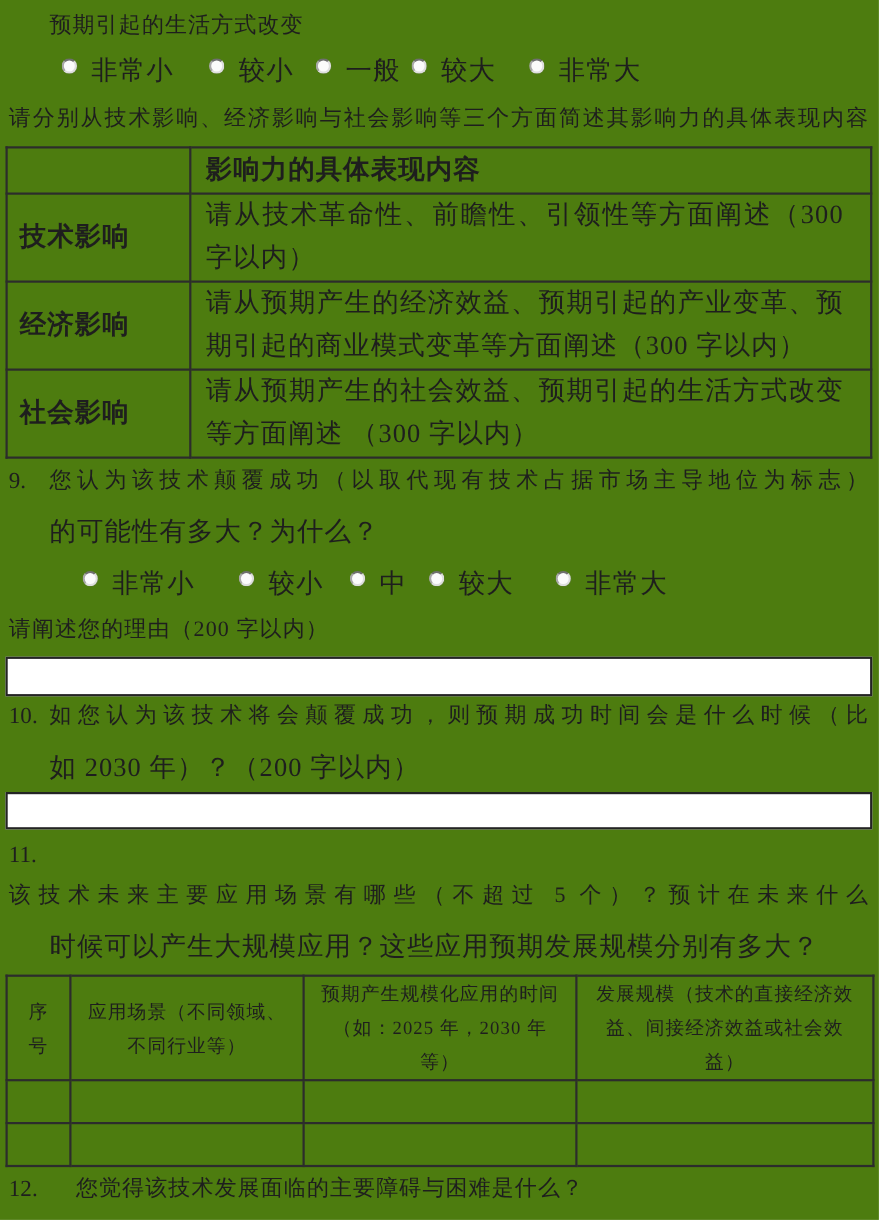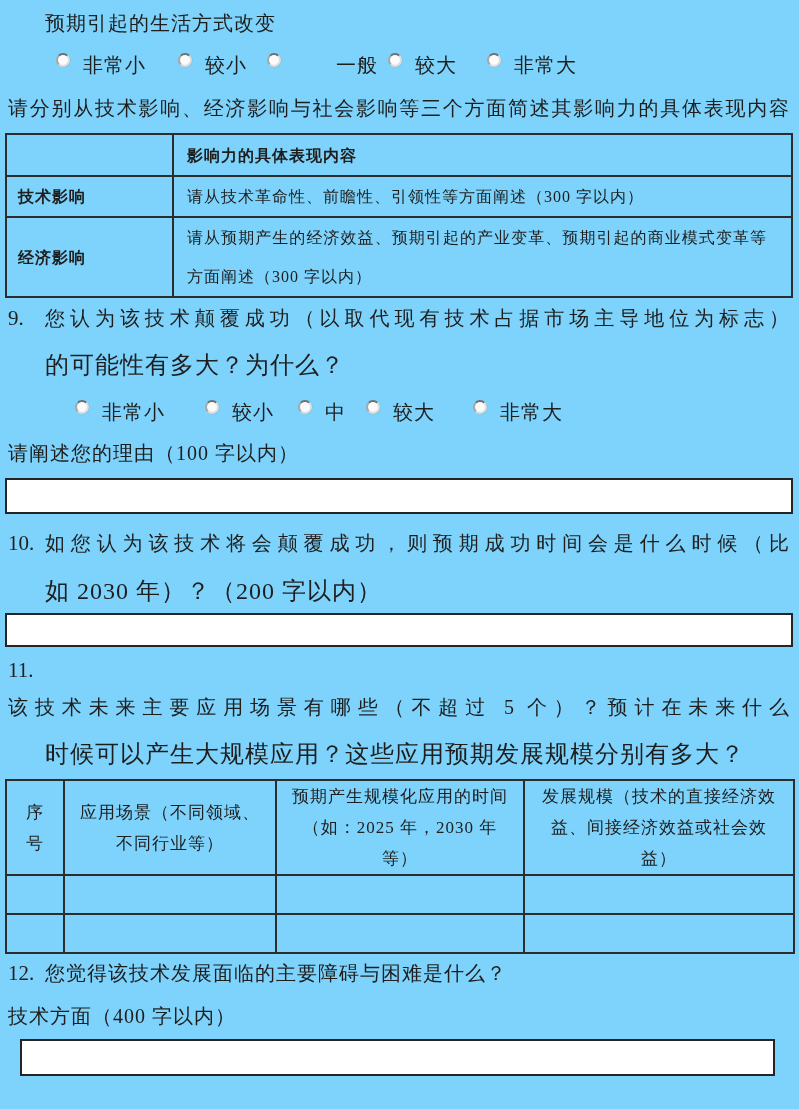--- a/index.html
+++ b/index.html
@@ -2,74 +2,74 @@
 <html><head>
 <meta charset="utf-8">
 <style>
   html, body { margin: 0; padding: 0; background: #ffffff; }
   .page {
     position: relative;
     width: 799px; height: 1109px;
     box-sizing: border-box;
     padding: 8px 9px 0 8px;
     overflow: hidden;
-    background: #7dd3fc;
+    background: #4d7c0f;
     font-family: "Liberation Serif", "DejaVu Serif", serif;
     color: #1e1e1e;
     letter-spacing: 1px;
   }
   
   .t { font-size: 20px; line-height: 26px; }
   .prelude-label { margin: 2px 0 0 37px; }
   .impact-intro {
     margin-top: 17px;
     text-align: justify;
     text-align-last: justify;
   }
   
   .scale-row { display: flex; align-items: flex-start; height: 26px; }
   .scale-row.prelude { margin: 16px 0 0 48px; }
   .scale-row.q9 { margin: 20px 0 0 67px; }
   .opt { display: inline-flex; align-items: flex-start; }
   .scale-row.prelude .opt:nth-child(2) { margin-left: 32px; }
-  .scale-row.prelude .opt:nth-child(3) { margin-left: 20px; gap: 42px; }
+  .scale-row.prelude .opt:nth-child(3) { margin-left: 20px; }
   .scale-row.prelude .opt:nth-child(4) { margin-left: 10px; }
   .scale-row.prelude .opt:nth-child(5) { margin-left: 30px; }
   .scale-row.q9 .opt:nth-child(2) { margin-left: 40px; }
   .scale-row.q9 .opt:nth-child(3) { margin-left: 24px; }
   .scale-row.q9 .opt:nth-child(4) { margin-left: 20px; }
   .scale-row.q9 .opt:nth-child(5) { margin-left: 38px; }
   .radio {
     box-sizing: border-box;
     width: 14px; height: 14px;
     margin-top: 1px;
     border-radius: 50%;
     background: #fbfbfb;
     border: 2px solid #dedede;
     border-top-color: #6f6f6f;
     border-left-color: #a8a8a8;
     box-shadow: 0.5px 0.5px 0 rgba(120,120,120,0.25);
     flex: 0 0 auto;
   }
-  .opt-label { font-size: 20px; line-height: 26px; margin-left: 13px; white-space: nowrap; }
+  .opt-label { font-size: 24px; line-height: 26px; margin-left: 13px; white-space: nowrap; }
   
   .qline1 { display: flex; margin-top: 0; }
   .qnum { flex: 0 0 37px; font-size: 21px; line-height: 27px; letter-spacing: 0; }
   .qtext {
     flex: 1 1 auto;
     font-size: 20px; line-height: 27px;
     text-align: justify;
     text-align-last: justify;
   }
   .qline2 { margin-left: 37px; font-size: 24px; line-height: 27px; }
   
   table { border-collapse: collapse; table-layout: fixed; }
   td, th { border: 2px solid #2c2c2c; overflow: hidden; }
   .impact-table { width: 788px; margin: 12px 0 0 -3px; }
-  .impact-table td { vertical-align: middle; font-size: 16px; line-height: 39px; }
+  .impact-table td { vertical-align: middle; font-size: 24px; line-height: 39px; }
   .impact-table .c1 { width: 150px; padding: 0 4px 0 11px; font-weight: bold; }
   .impact-table .c2 { padding: 0 24px 0 13px; text-align: justify; }
   .impact-table .hdr { font-weight: bold; text-align: left; }
   .impact-table tr.h42 { height: 42px; }
   .impact-table tr.h38 { height: 38px; }
   .impact-table tr.h78 { height: 78px; }
   .impact-table tr.h79 { height: 79px; }
   .app-table { width: 788px; margin: 11px 0 0 -3px; }
   .app-table th {
     font-weight: normal; font-size: 17px; line-height: 31px;
@@ -91,25 +91,25 @@
     padding: 1px 8px;
   }
   .box-wide { width: 788px; margin-left: -3px; height: 36px; }
   .box-reason { margin-top: 12px; }
   .box-q10 { margin-top: 8px; height: 34px; }
   .box-tech { width: 755px; margin: 10px 0 0 12px; height: 37px; }
   
   .mt-q9a { margin-top: 7px; }
   .mt-q9b { margin-top: 20px; }
   .mt-reason { margin-top: 15px; }
-  .mt-q10a { margin-top: 16px; }
+  .mt-q10a { margin-top: 4px; }
   .mt-q10b { margin-top: 21px; }
   .mt-q11a { margin-top: 10px; flex-direction: column; }
   .mt-q11b { margin-top: 20px; }
-  .mt-q12 { margin-top: 6px; }
+  .mt-q12 { margin-top: 6px; gap: 24px; }
   .mt-tech { margin-top: 16px; }
 </style>
 </head>
 <body>
 
 <div class="page">
 
   <div class="t prelude-label">预期引起的生活方式改变</div>
 
   <div class="scale-row prelude">
@@ -144,20 +144,24 @@
       <td class="c2 hdr">影响力的具体表现内容</td>
     </tr>
     <tr class="h38">
       <td class="c1">技术影响</td>
       <td class="c2">请从技术革命性、前瞻性、引领性等方面阐述（300 字以内）</td>
     </tr>
     <tr class="h78">
       <td class="c1">经济影响</td>
       <td class="c2">请从预期产生的经济效益、预期引起的产业变革、预期引起的商业模式变革等方面阐述（300 字以内）</td>
     </tr>
+    <tr class="h79">
+      <td class="c1">社会影响</td>
+      <td class="c2">请从预期产生的社会效益、预期引起的生活方式改变等方面阐述 （300 字以内）</td>
+    </tr>
   </tbody>
     </table>
 
   <div class="qline1 mt-q9a">
     <span class="qnum">9.</span>
     <span class="qtext">您认为该技术颠覆成功（以取代现有技术占据市场主导地位为标志）</span>
   </div>
   <div class="qline2 mt-q9b">的可能性有多大？为什么？</div>
 
   <div class="scale-row q9">
@@ -176,21 +180,21 @@
     <span class="opt">
       <span class="radio"></span>
       <span class="opt-label">较大</span>
     </span>
     <span class="opt">
       <span class="radio"></span>
       <span class="opt-label">非常大</span>
     </span>
   </div>
 
-  <div class="t mt-reason">请阐述您的理由（100 字以内）</div>
+  <div class="t mt-reason">请阐述您的理由（200 字以内）</div>
   <div class="answer-box box-wide box-reason"></div>
 
   <div class="qline1 mt-q10a">
     <span class="qnum">10.</span>
     <span class="qtext">如您认为该技术将会颠覆成功，则预期成功时间会是什么时候（比</span>
   </div>
   <div class="qline2 mt-q10b">如 2030 年）？（200 字以内）</div>
   <div class="answer-box box-wide box-q10"></div>
 
   <div class="qline1 mt-q11a">

